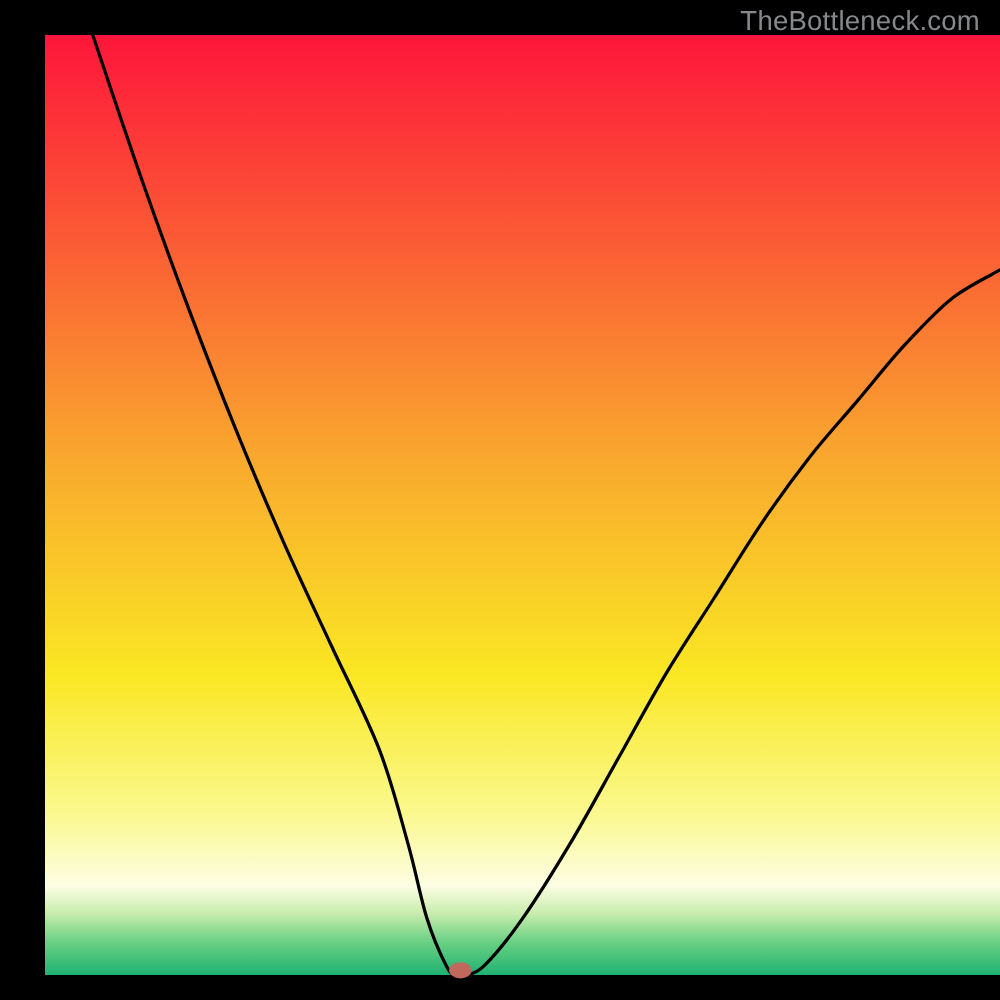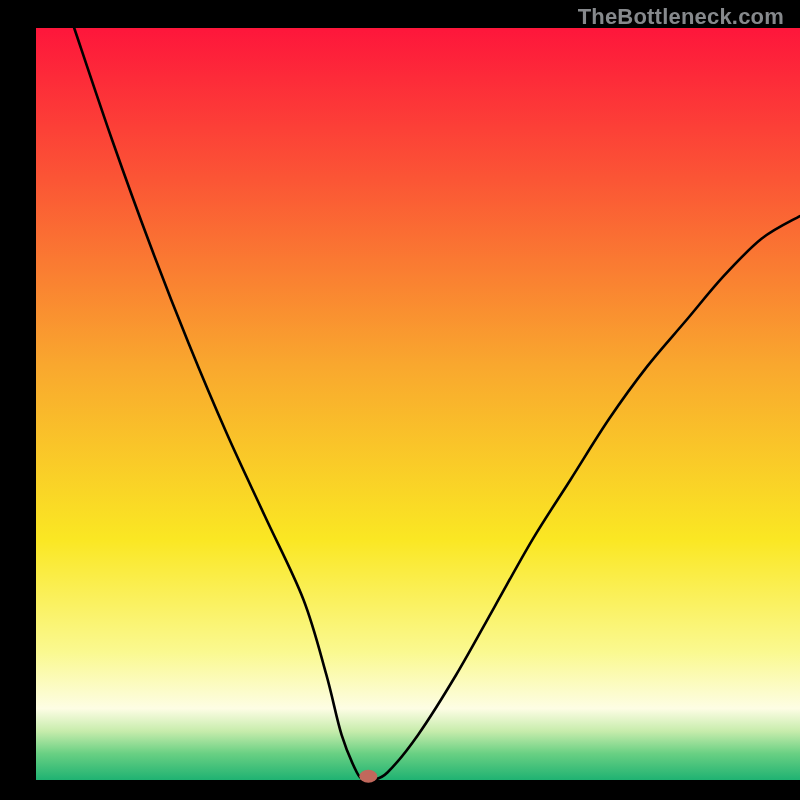--- a/index.html
+++ b/index.html
@@ -14,21 +14,21 @@
     position: relative;
     width: 800px;
     height: 800px;
   }
   .watermark {
     position: absolute;
     top: 4px;
     right: 16px;
     font-family: Arial, Helvetica, sans-serif;
     font-size: 22px;
-    font-weight: 700;
+    font-weight: 400;
     color: #86898c;
     letter-spacing: 0.2px;
     z-index: 10;
   }
   svg {
     position: absolute;
     top: 0;
     left: 0;
   }
 </style>

